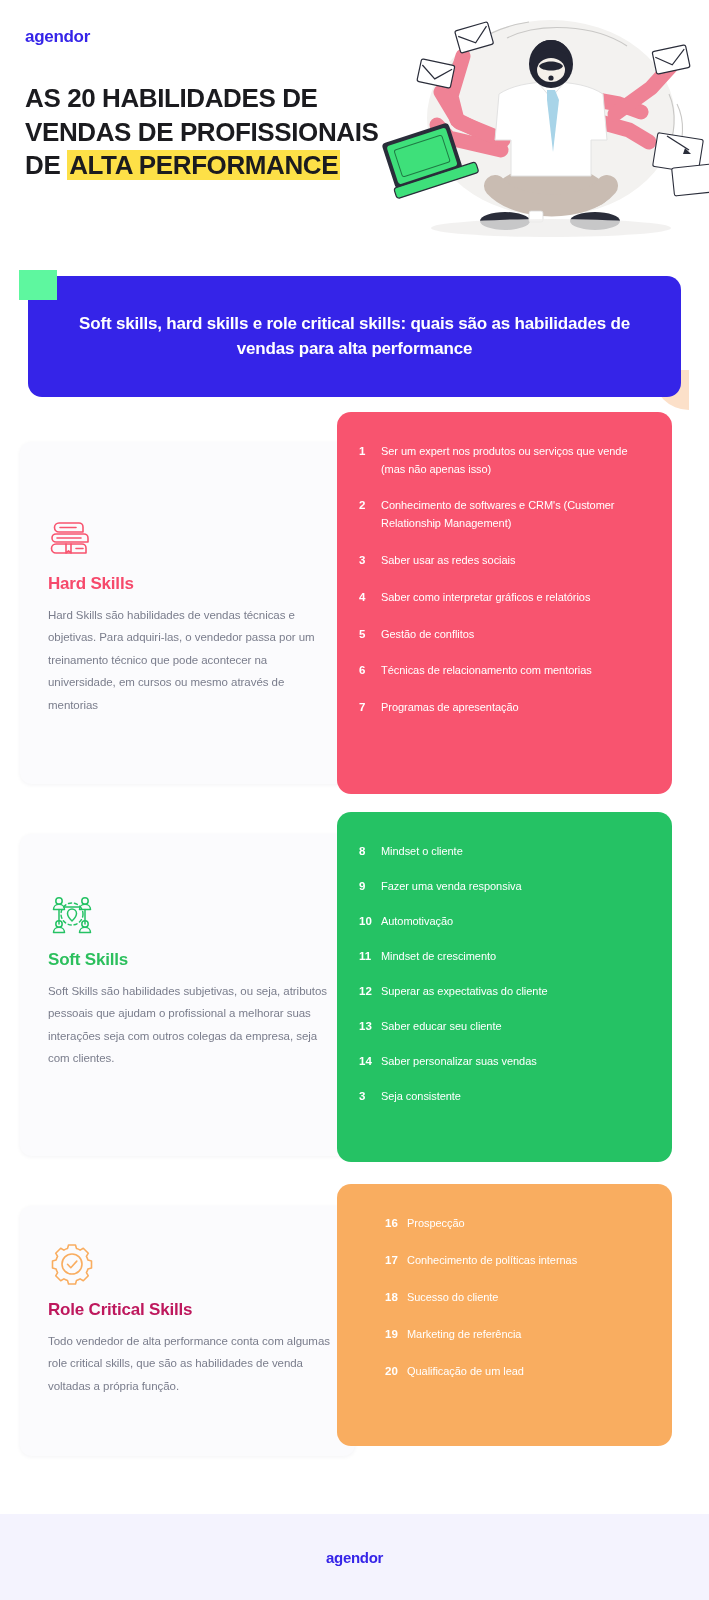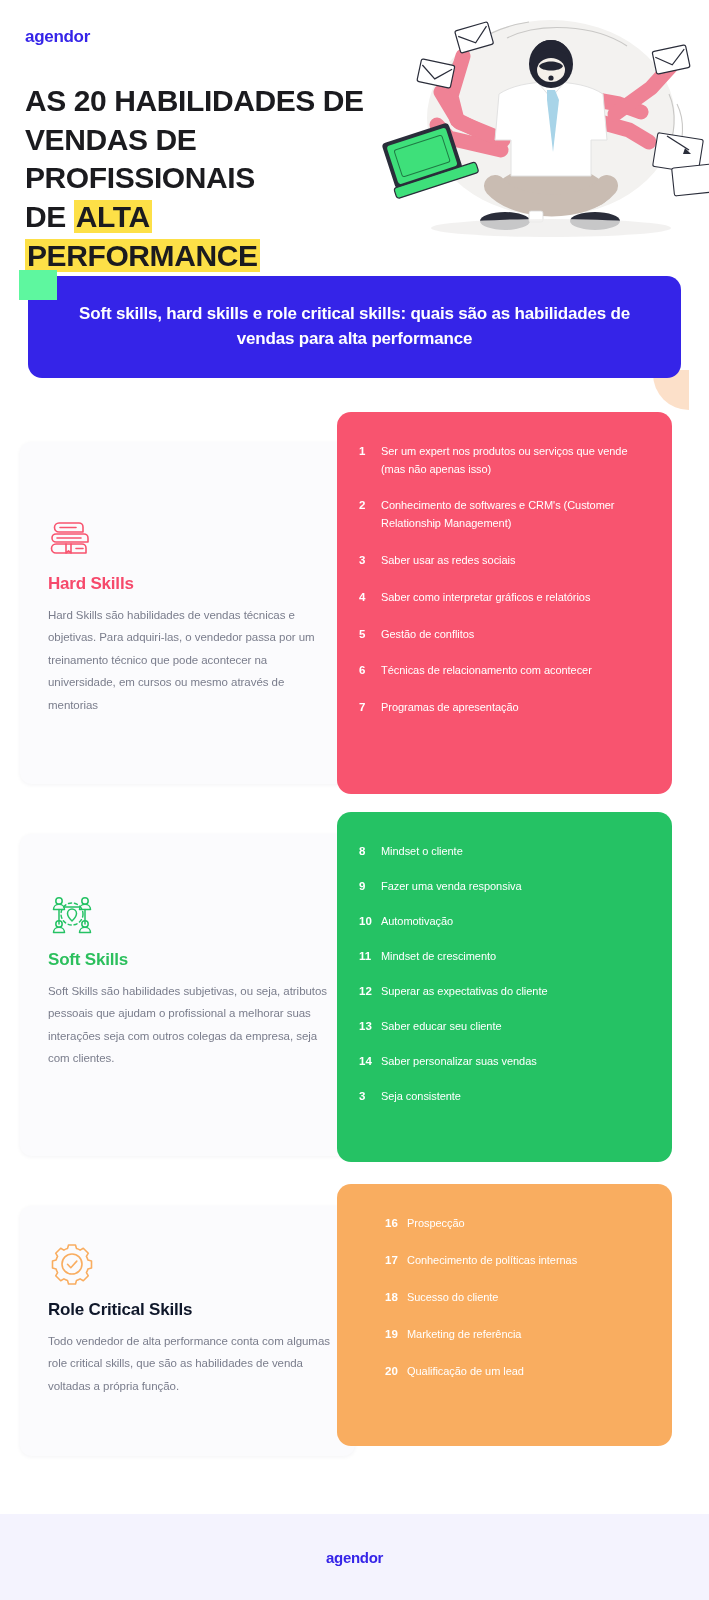--- a/index.html
+++ b/index.html
@@ -41,21 +41,21 @@
     width: 2.5px;
     height: 2.5px;
     border-radius: 50%;
     background: #ffffff;
   }
   .headline {
     position: absolute;
     left: 25px;
     top: 82px;
     width: 360px;
-    font-size: 30px;
+    font-size: 26px;
     line-height: 1.29;
     font-weight: 800;
     letter-spacing: -0.4px;
     color: #1b1b1f;
   }
   .headline .hl {
     background: #fde047;
     padding: 0 2px;
     box-decoration-break: clone;
     -webkit-box-decoration-break: clone;
@@ -93,21 +93,21 @@
     height: 40px;
     background: #fce0c9;
     border-bottom-left-radius: 36px;
     z-index: 1;
   }
   .banner {
     position: absolute;
     left: 28px;
     top: 14px;
     right: 28px;
-    height: 102px;
+    height: 121px;
     background: #3524e8;
     border-radius: 14px;
     z-index: 2;
     display: flex;
     align-items: center;
     justify-content: center;
   }
   .banner-text {
     width: 560px;
     text-align: center;
@@ -204,21 +204,21 @@
     letter-spacing: -0.05px;
     flex: 1;
   }
 
   
   .c-pink .cat-title { color: #f6496b; }
   .c-pink .list-card { background: #f8546f; }
   .c-green .cat-title { color: #2cbf5d; }
   .c-green .list-card { background: #25c264; }
   .c-orange .cat-title { color: #f8a councils; }
-  .c-orange .cat-title { color: #0f172a; }
+  .c-orange .cat-title { color: #be185d; }
   .c-orange .list-card { background: #f9ad60; }
 
   
   .footer {
     position: absolute;
     left: 0;
     right: 0;
     bottom: 0;
     height: 86px;
     background: #f4f3fe;
@@ -368,21 +368,21 @@
       <div class="li">
           <span class="li-num">4</span>
           <span class="li-txt">Saber como interpretar gráficos e relatórios</span>
         </div>
       <div class="li">
           <span class="li-num">5</span>
           <span class="li-txt">Gestão de conflitos</span>
         </div>
       <div class="li">
           <span class="li-num">6</span>
-          <span class="li-txt">Técnicas de relacionamento com acontecer</span>
+          <span class="li-txt">Técnicas de relacionamento com mentorias</span>
         </div>
       <div class="li">
           <span class="li-num">7</span>
           <span class="li-txt">Programas de apresentação</span>
         </div>
     </div>
   </div>
 
   <div class="block b2 c-green">
     <div class="white-card">

